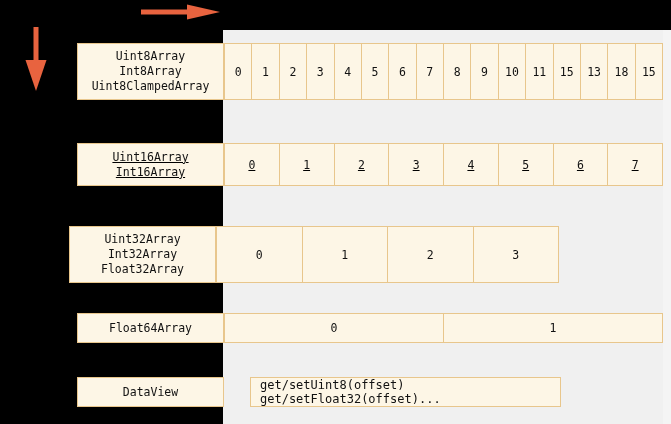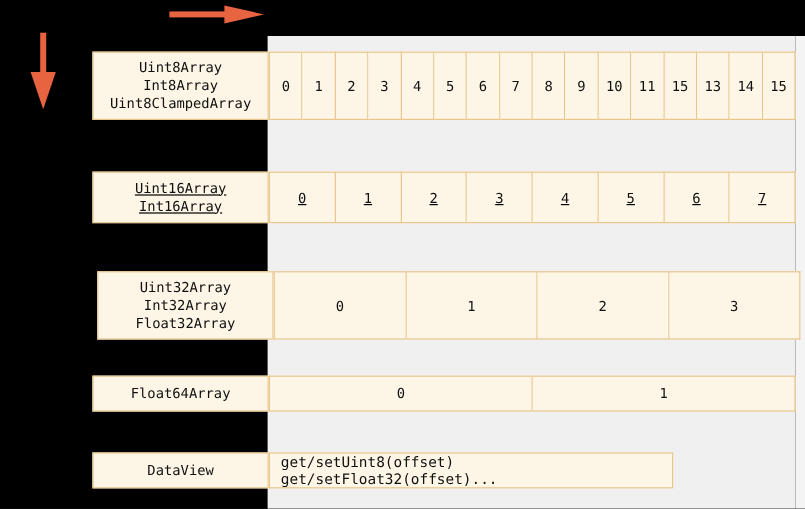--- a/index.html
+++ b/index.html
@@ -88,26 +88,27 @@
     flex: 1 1 0;
     min-width: 0;
   }
   .cell.first {
     border-left-width: 1px;
   }
   .cell.text-cell {
     justify-content: flex-start;
     padding-left: 9px;
     font-size: 12px;
+    margin-left: 26px;
   }
 
   
   #row-8bit   { left: 77px; top: 43px;  width: 586px; height: 57px; }
   #row-16bit  { left: 77px; top: 143px; width: 586px; height: 43px; text-decoration: underline; }
-  #row-32bit  { left: 81px; top: 226px; width: 586px; height: 57px; }
+  #row-32bit  { left: 69px; top: 226px; width: 490px; height: 57px; }
   #row-64bit  { left: 77px; top: 313px; width: 586px; height: 30px; }
   #row-dataview { left: 77px; top: 377px; width: 484px; height: 30px; }
 
   #row-8bit .label-cell,
   #row-16bit .label-cell,
   #row-32bit .label-cell,
   #row-64bit .label-cell,
   #row-dataview .label-cell { width: 147px; }
 </style>
 </head>
@@ -138,21 +139,21 @@
     <div class="cell">4</div>
     <div class="cell">5</div>
     <div class="cell">6</div>
     <div class="cell">7</div>
     <div class="cell">8</div>
     <div class="cell">9</div>
     <div class="cell">10</div>
     <div class="cell">11</div>
     <div class="cell">15</div>
     <div class="cell">13</div>
-    <div class="cell">14</div>
+    <div class="cell">18</div>
     <div class="cell">15</div>
   </div>
 </div>
 
 <div class="row" id="row-16bit">
   <div class="label-cell">Uint16Array
 Int16Array</div>
   <div class="cells">
     <div class="cell first">0</div>
     <div class="cell">1</div>

